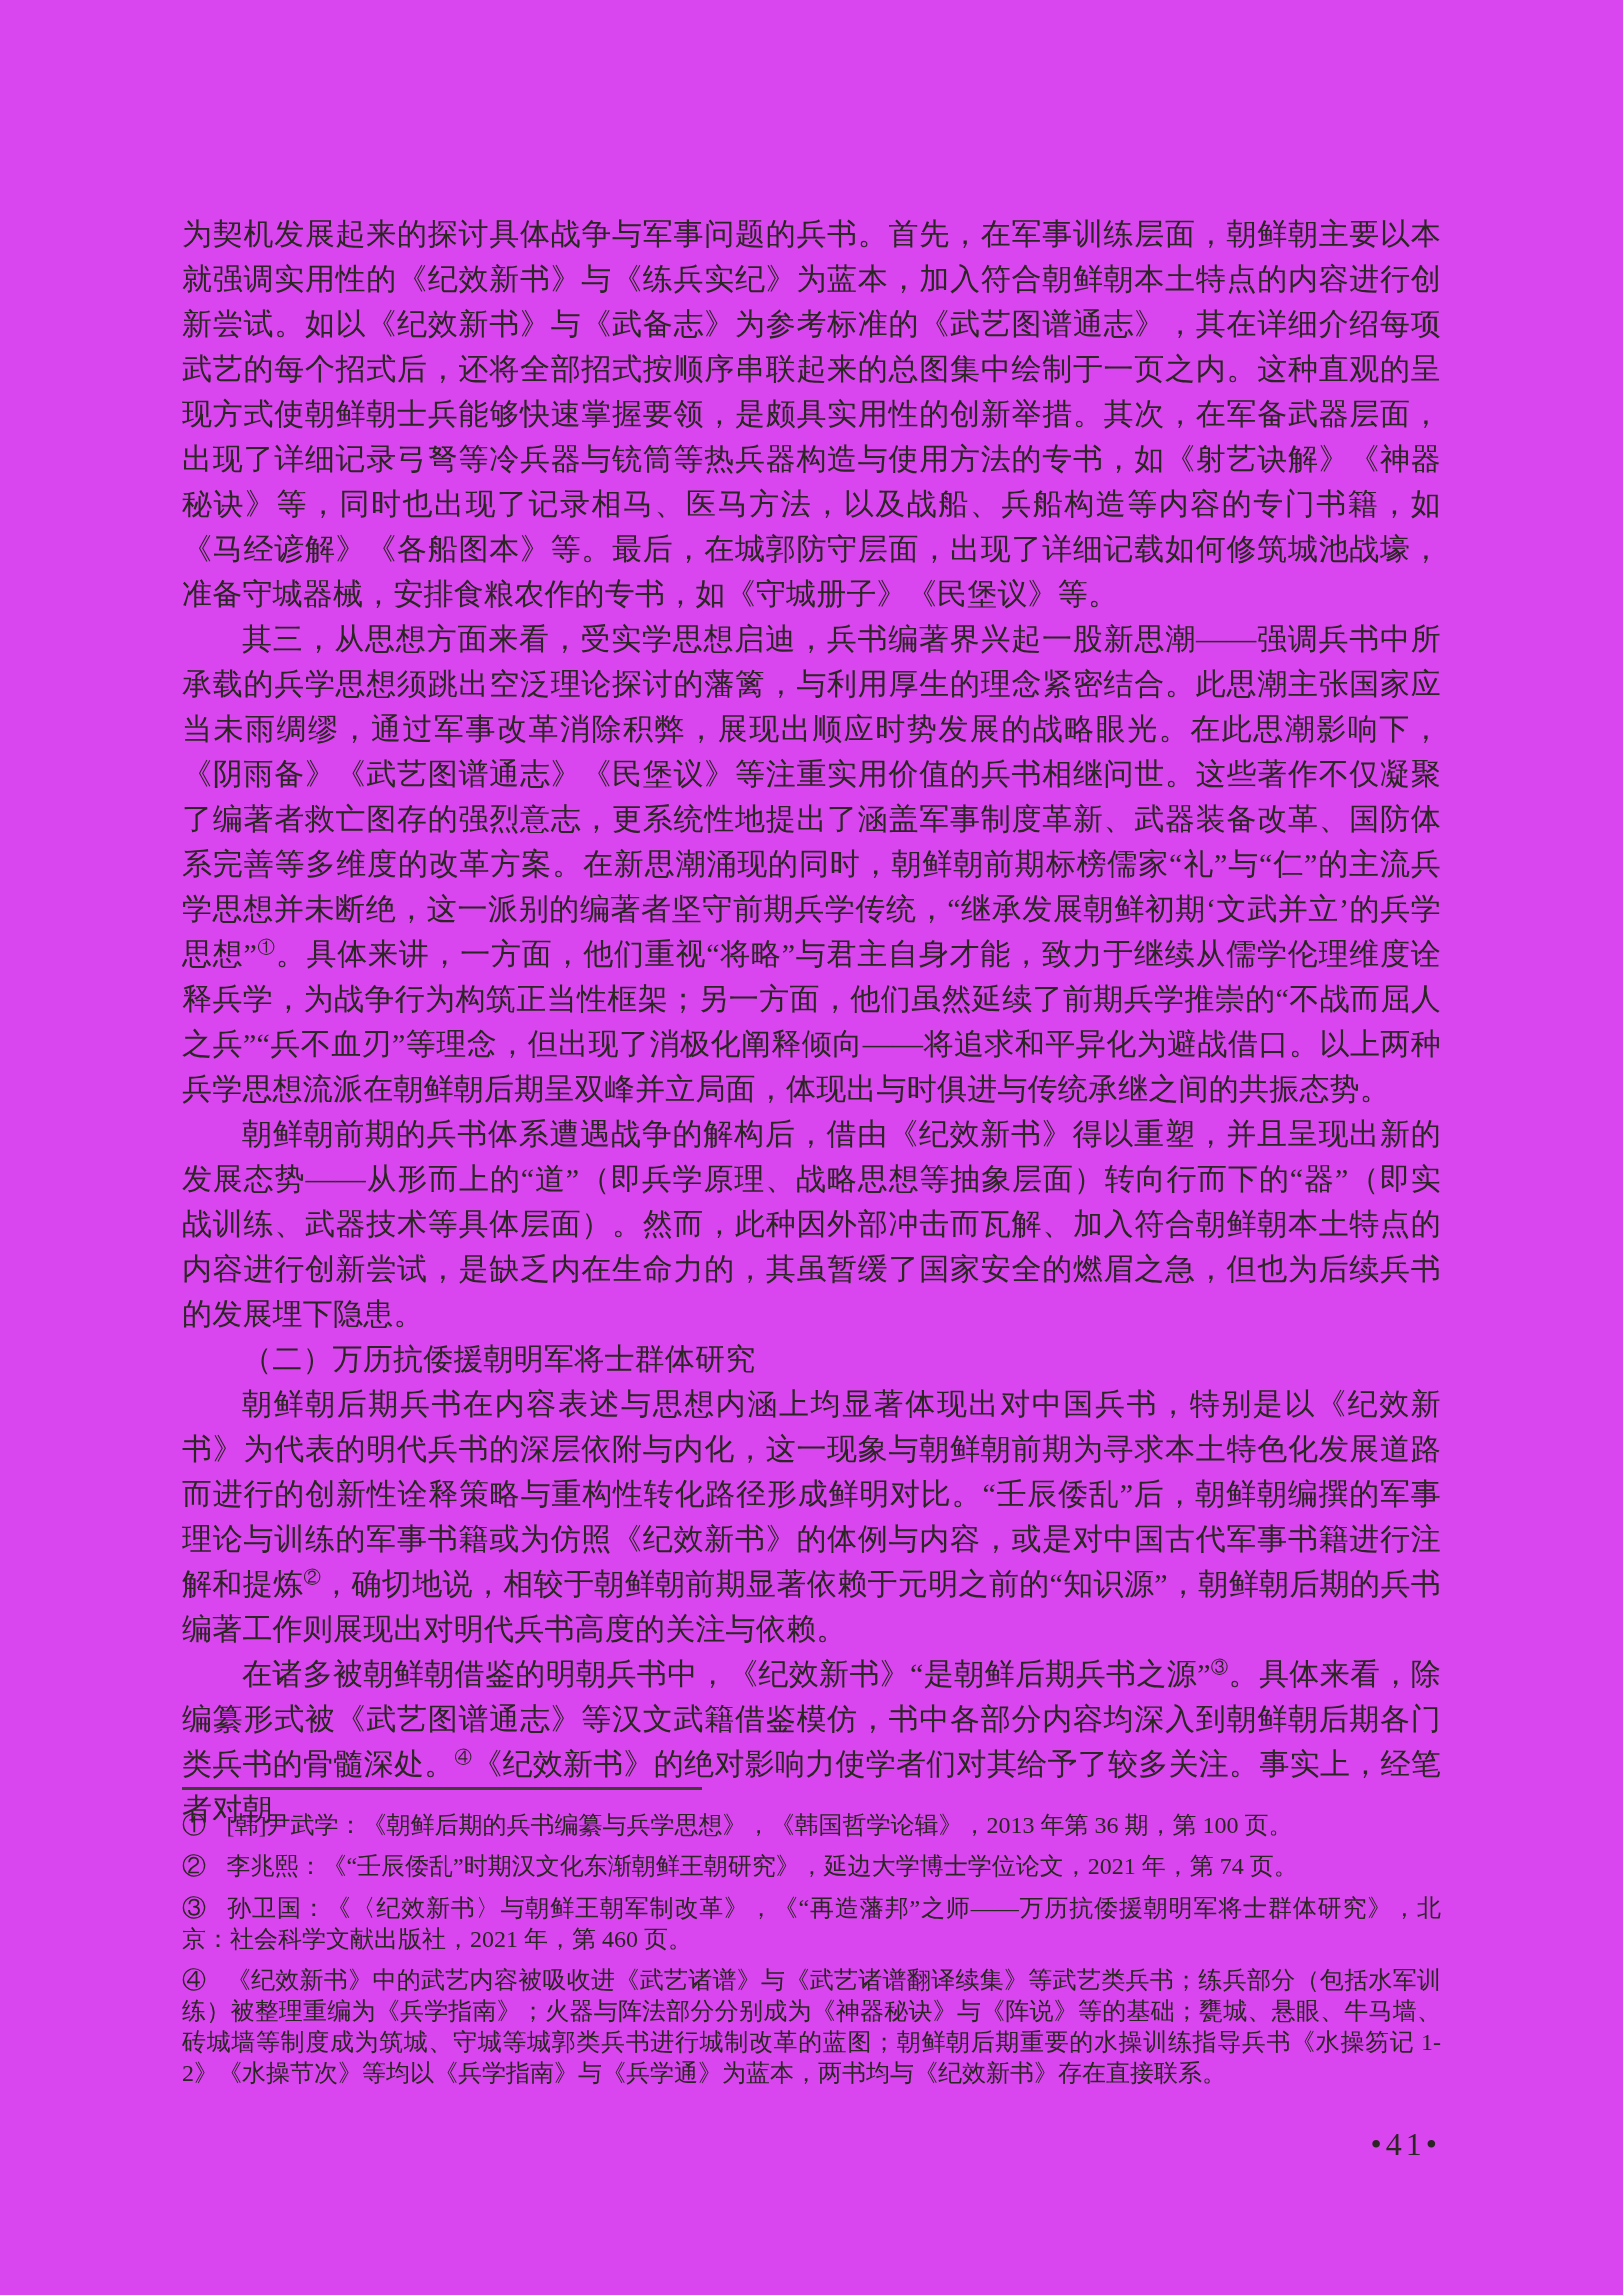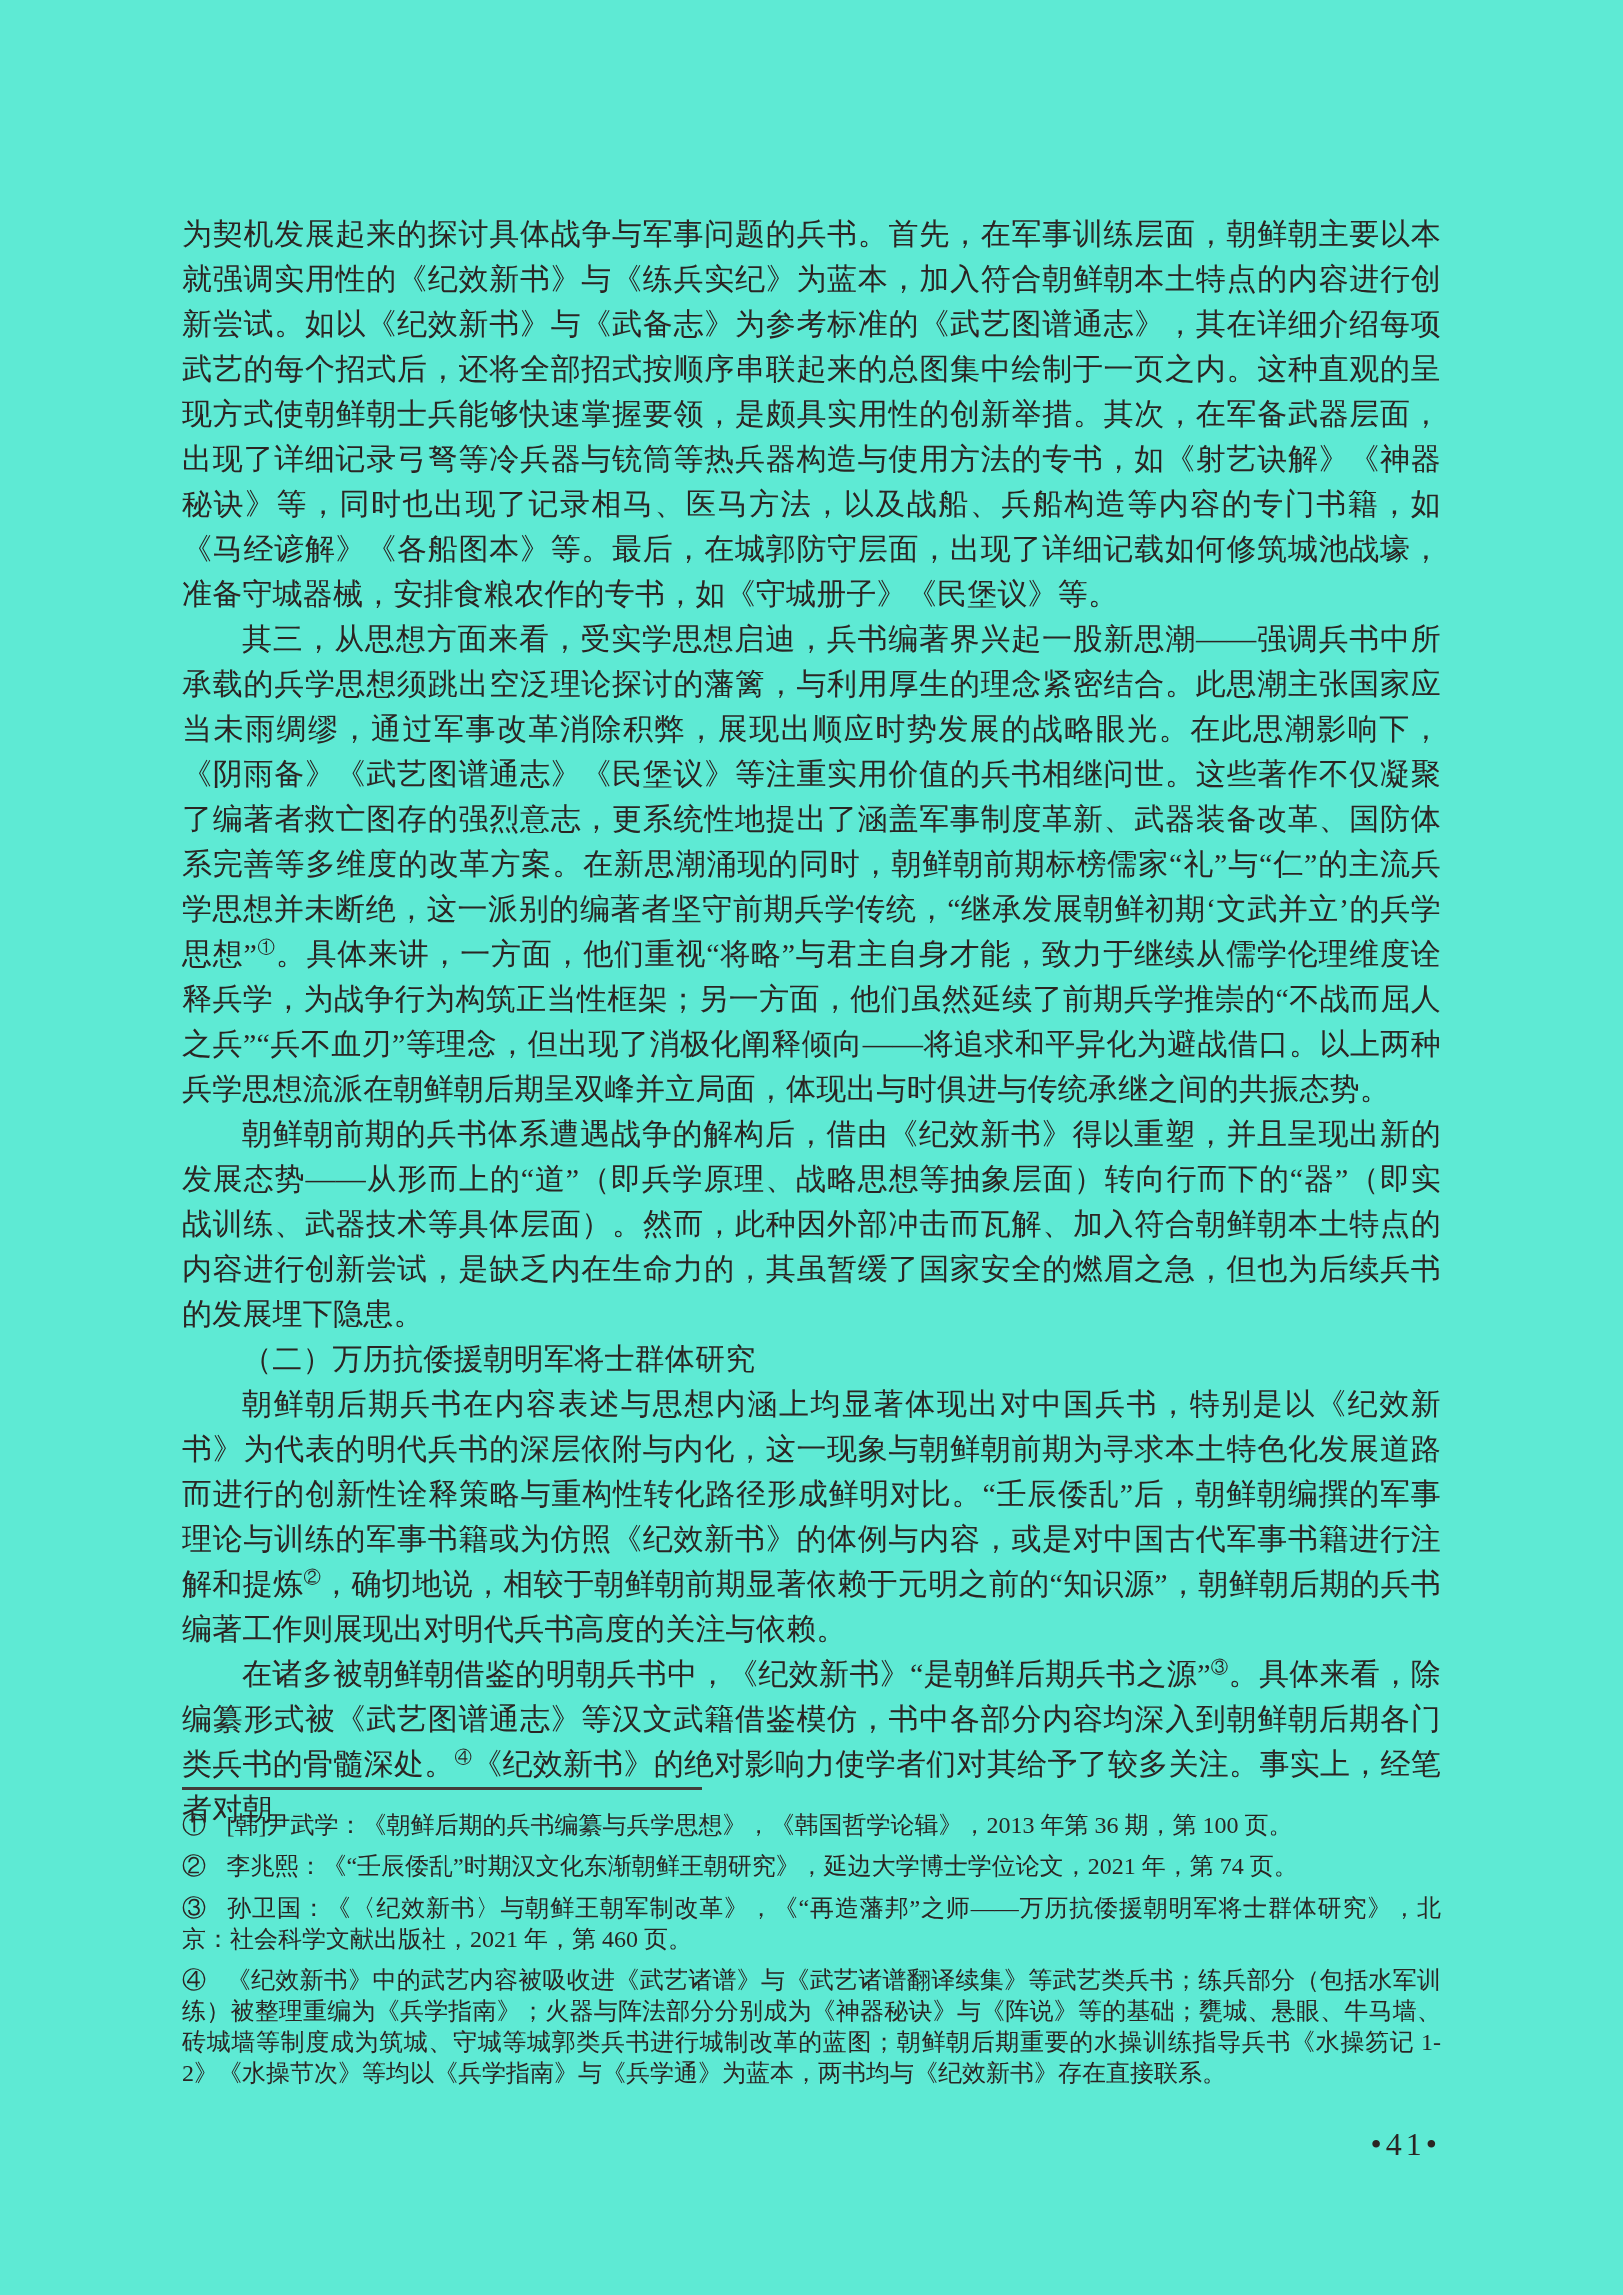--- a/index.html
+++ b/index.html
@@ -1,20 +1,20 @@
 <!DOCTYPE html>
 <html lang="zh" style="font-size:12.7px"><head>
 <meta charset="utf-8">
 <style>
   html, body { margin: 0; padding: 0; background: #ffffff; }
   .page {
     position: relative;
     width: 1623px;
     height: 2295px;
-    background: #5eead4;
+    background: #d946ef;
     font-family: "Liberation Serif", "DejaVu Serif", serif;
     color: #2b2523;
     overflow: hidden;
   }
   .content {
     position: absolute;
     left: 182px;
     top: 211px;
     width: 1259px;
   }

